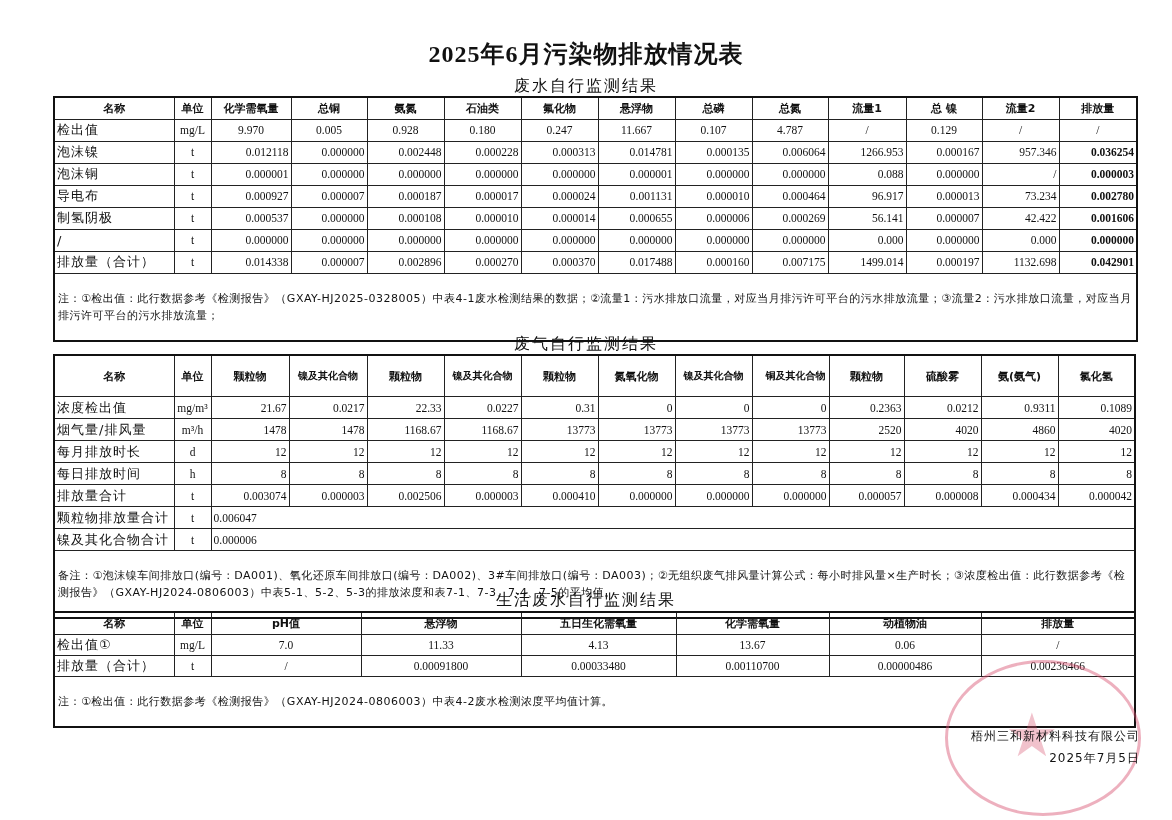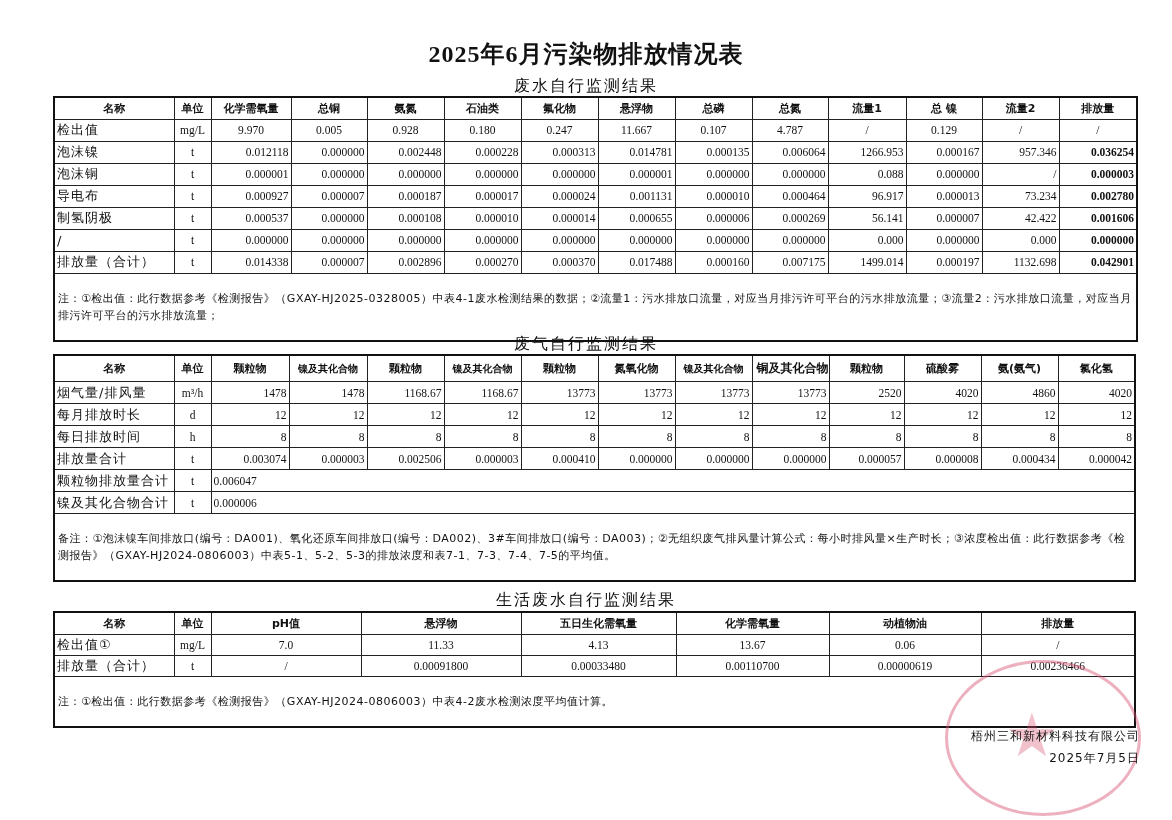--- a/index.html
+++ b/index.html
@@ -208,25 +208,41 @@
       <tr style="height:22px">
     <th>名称</th>
     <th>单位</th>
     <th>颗粒物</th>
     <th style="font-size:10px;padding:0">镍及其化合物</th>
     <th>颗粒物</th>
     <th style="font-size:10px;padding:0">镍及其化合物</th>
     <th>颗粒物</th>
     <th>氮氧化物</th>
     <th style="font-size:10px;padding:0">镍及其化合物</th>
-    <th style="font-size:12px;padding:4px">铜及其化合物</th>
+    <th style="font-size:10px;padding:13px">铜及其化合物</th>
     <th>颗粒物</th>
     <th>硫酸雾</th>
     <th>氨(氨气)</th>
     <th>氯化氢</th>
+  </tr>
+  <tr style="height:22px">
+    <td class="lbl">浓度检出值</td>
+    <td class="c">mg/m³</td>
+    <td class="r">21.67</td>
+    <td class="r">0.0217</td>
+    <td class="r">22.33</td>
+    <td class="r">0.0227</td>
+    <td class="r">0.31</td>
+    <td class="r">0</td>
+    <td class="r">0</td>
+    <td class="r">0</td>
+    <td class="r">0.2363</td>
+    <td class="r">0.0212</td>
+    <td class="r">0.9311</td>
+    <td class="r">0.1089</td>
   </tr>
   <tr style="height:22px">
     <td class="lbl">烟气量/排风量</td>
     <td class="c">m³/h</td>
     <td class="r">1478</td>
     <td class="r">1478</td>
     <td class="r">1168.67</td>
     <td class="r">1168.67</td>
     <td class="r">13773</td>
     <td class="r">13773</td>
@@ -334,21 +350,21 @@
     <td class="c">0.06</td>
     <td class="c">/</td>
   </tr>
   <tr style="height:21px">
     <td class="lbl">排放量（合计）</td>
     <td class="c">t</td>
     <td class="c">/</td>
     <td class="c">0.00091800</td>
     <td class="c">0.00033480</td>
     <td class="c">0.00110700</td>
-    <td class="c">0.00000619</td>
+    <td class="c">0.00000486</td>
     <td class="c">0.00236466</td>
   </tr>
   <tr style="height:36px">
     <td colspan="8" class="note" style="vertical-align:top">注：①检出值：此行数据参考《检测报告》（GXAY-HJ2024-0806003）中表4-2废水检测浓度平均值计算。</td>
   </tr>
 </tbody>
   </table>
 
 <div class="stamp"></div>
 <div class="stamp-star">★</div>

